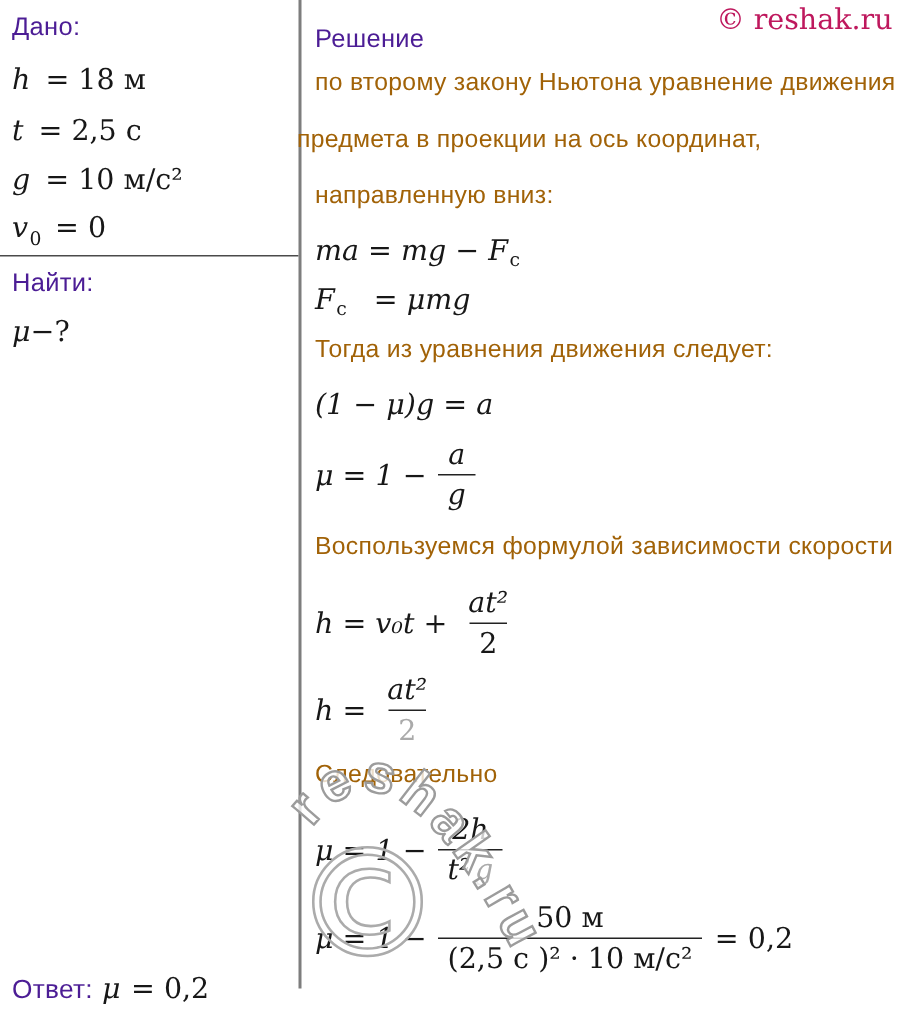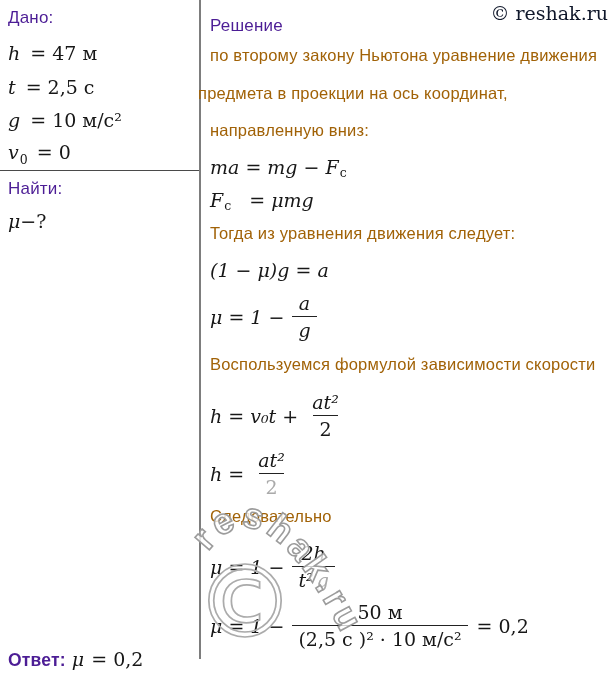--- a/index.html
+++ b/index.html
@@ -17,39 +17,39 @@
   .lcol-item{position:absolute;left:8px;display:flex;align-items:baseline;font-size:19px;white-space:nowrap;}
   .subsc{font-family:"DejaVu Serif",serif;font-size:12.5px;font-style:normal;position:relative;top:5px;margin:0 2px 0 1px;}
   .frac{display:inline-flex;flex-direction:column;align-items:center;vertical-align:middle;text-align:center;}
   .frac .num{padding:0 6px 2px 6px;}
   .frac .den{border-top:1.5px solid #222;padding:2px 6px 0 6px;}
   .frac .denrow{display:flex;border-top:1.5px solid #222;padding:2px 6px 0 6px;}
   .gray{color:#aaaaaa;}
   .post{margin-left:9px;}
   .vline{position:absolute;left:199px;top:0;width:2px;height:659px;background:#7d7d7d;}
   .hline{position:absolute;left:0;top:170px;width:199px;height:1px;background:#4a4a4a;}
-  .corner-wm{position:absolute;top:2px;right:7px;font-family:"DejaVu Serif",serif;font-size:19px;color:#0f172a;}
+  .corner-wm{position:absolute;top:2px;right:20px;font-family:"DejaVu Serif",serif;font-size:19px;color:#be185d;}
   .wm-svg{position:absolute;left:0;top:0;pointer-events:none;}
   .wm-arc{font-family:"Liberation Sans",sans-serif;font-weight:bold;font-size:36px;letter-spacing:4px;
           fill:#ffffff;fill-opacity:0.78;stroke:#9c9c9c;stroke-width:1.6px;}
   .wm-c{font-family:"DejaVu Sans",sans-serif;font-size:100px;fill:none;stroke:#ababab;stroke-width:1.7px;}
 </style>
 </head>
 <body>
 
 <div class="page">
 
   <div class="corner-wm">© reshak.ru</div>
 
   <div class="abs sans" style="left:8px;top:8px;">Дано:</div>
 
   <div class="lcol-item m" style="top:42px;">
     <span class="it">h</span>
       <span class="subsc"></span>
-      <span class="up ml">= 47 м</span>
+      <span class="up ml">= 18 м</span>
   </div>
   <div class="lcol-item m" style="top:76px;">
     <span class="it">t</span>
       <span class="subsc"></span>
       <span class="up ml">= 2,5 с</span>
   </div>
   <div class="lcol-item m" style="top:109px;">
     <span class="it">g</span>
       <span class="subsc"></span>
       <span class="up ml">= 10 м/с²</span>
@@ -63,21 +63,21 @@
   <div class="hline"></div>
 
   <div class="abs sans" style="left:8px;top:179px;">Найти:</div>
 
   <div class="lcol-item m" style="top:210px;">
     <span class="it">μ</span>
       <span class="up">−?</span>
   </div>
 
   <div class="lcol-item" style="top:648px;font-size:19px;">
-    <span class="sans" style="font-size:17.5px;font-weight:bold;">Ответ:</span>
+    <span class="sans" style="font-size:17.5px;">Ответ:</span>
     <span class="m it" style="margin-left:6px;">μ</span>
       <span class="m up ml">= 0,2</span>
   </div>
 
   <div class="vline"></div>
 
   <div class="abs sans" style="left:210px;top:16px;">Решение</div>
 
   <div class="abs body-line" style="left:210px;top:46px;">по второму закону Ньютона уравнение движения</div>
   <div class="abs body-line" style="left:198px;top:84px;">предмета в проекции на ось координат,</div>

